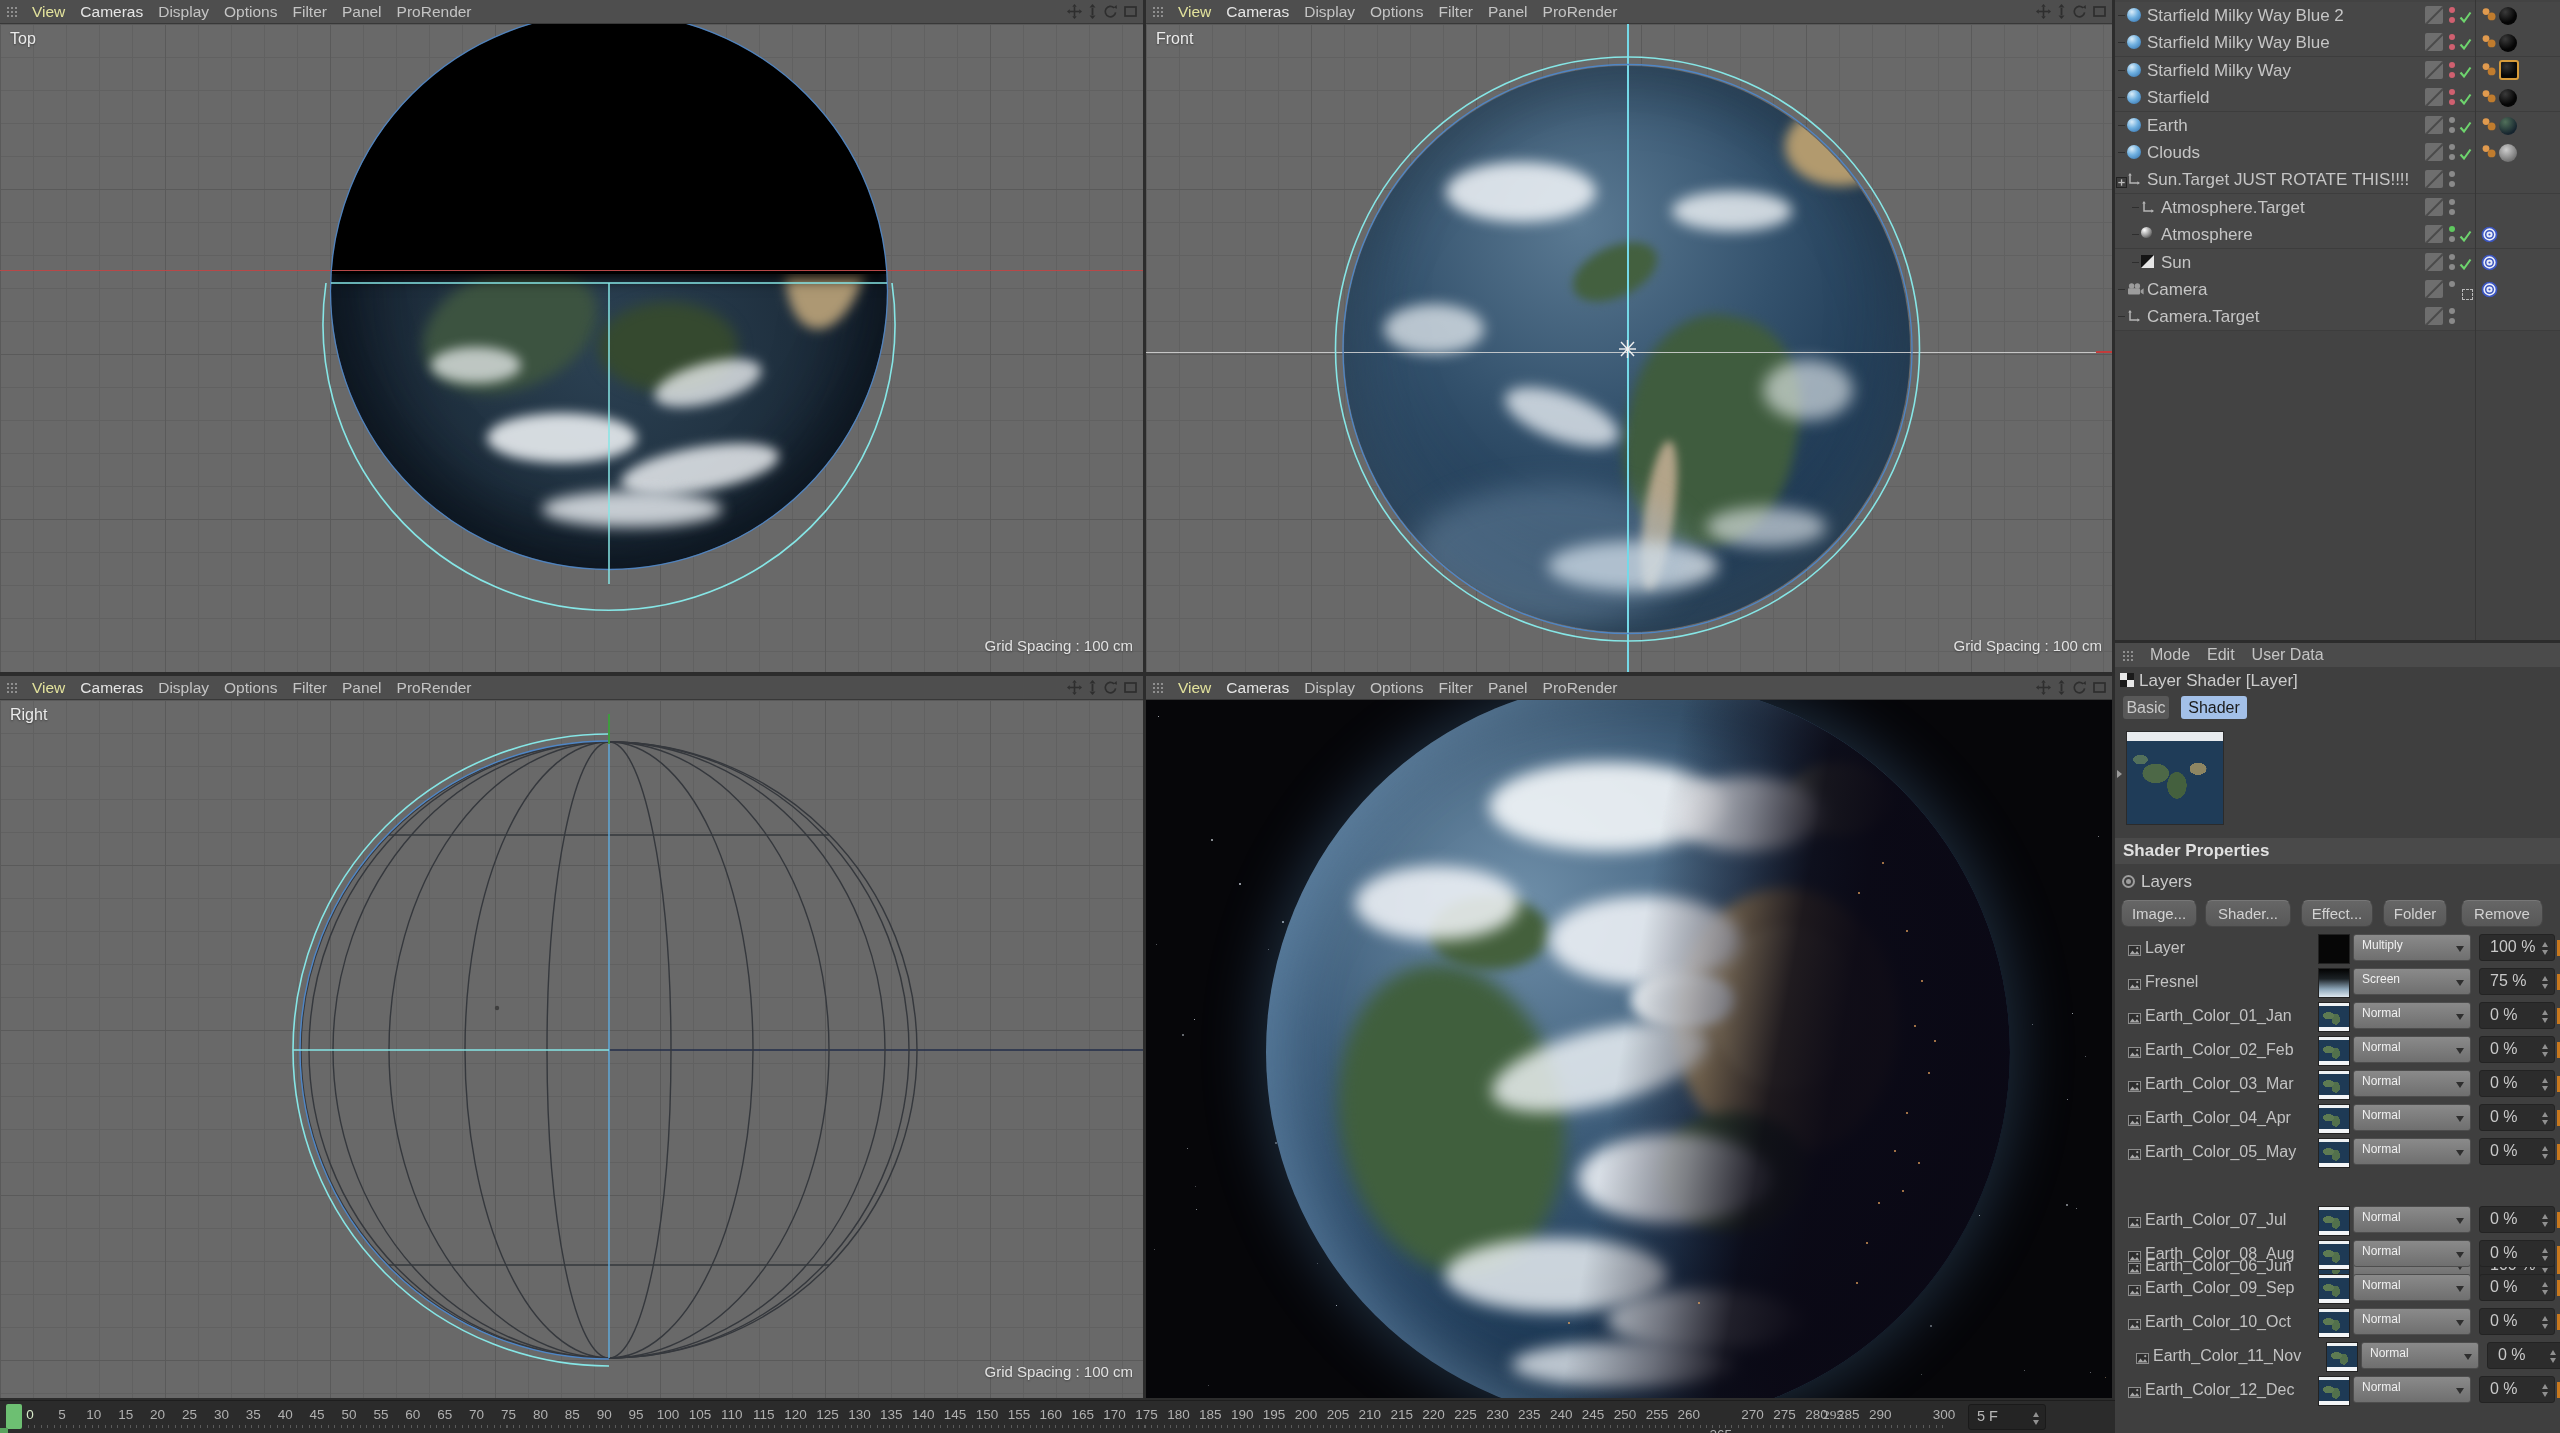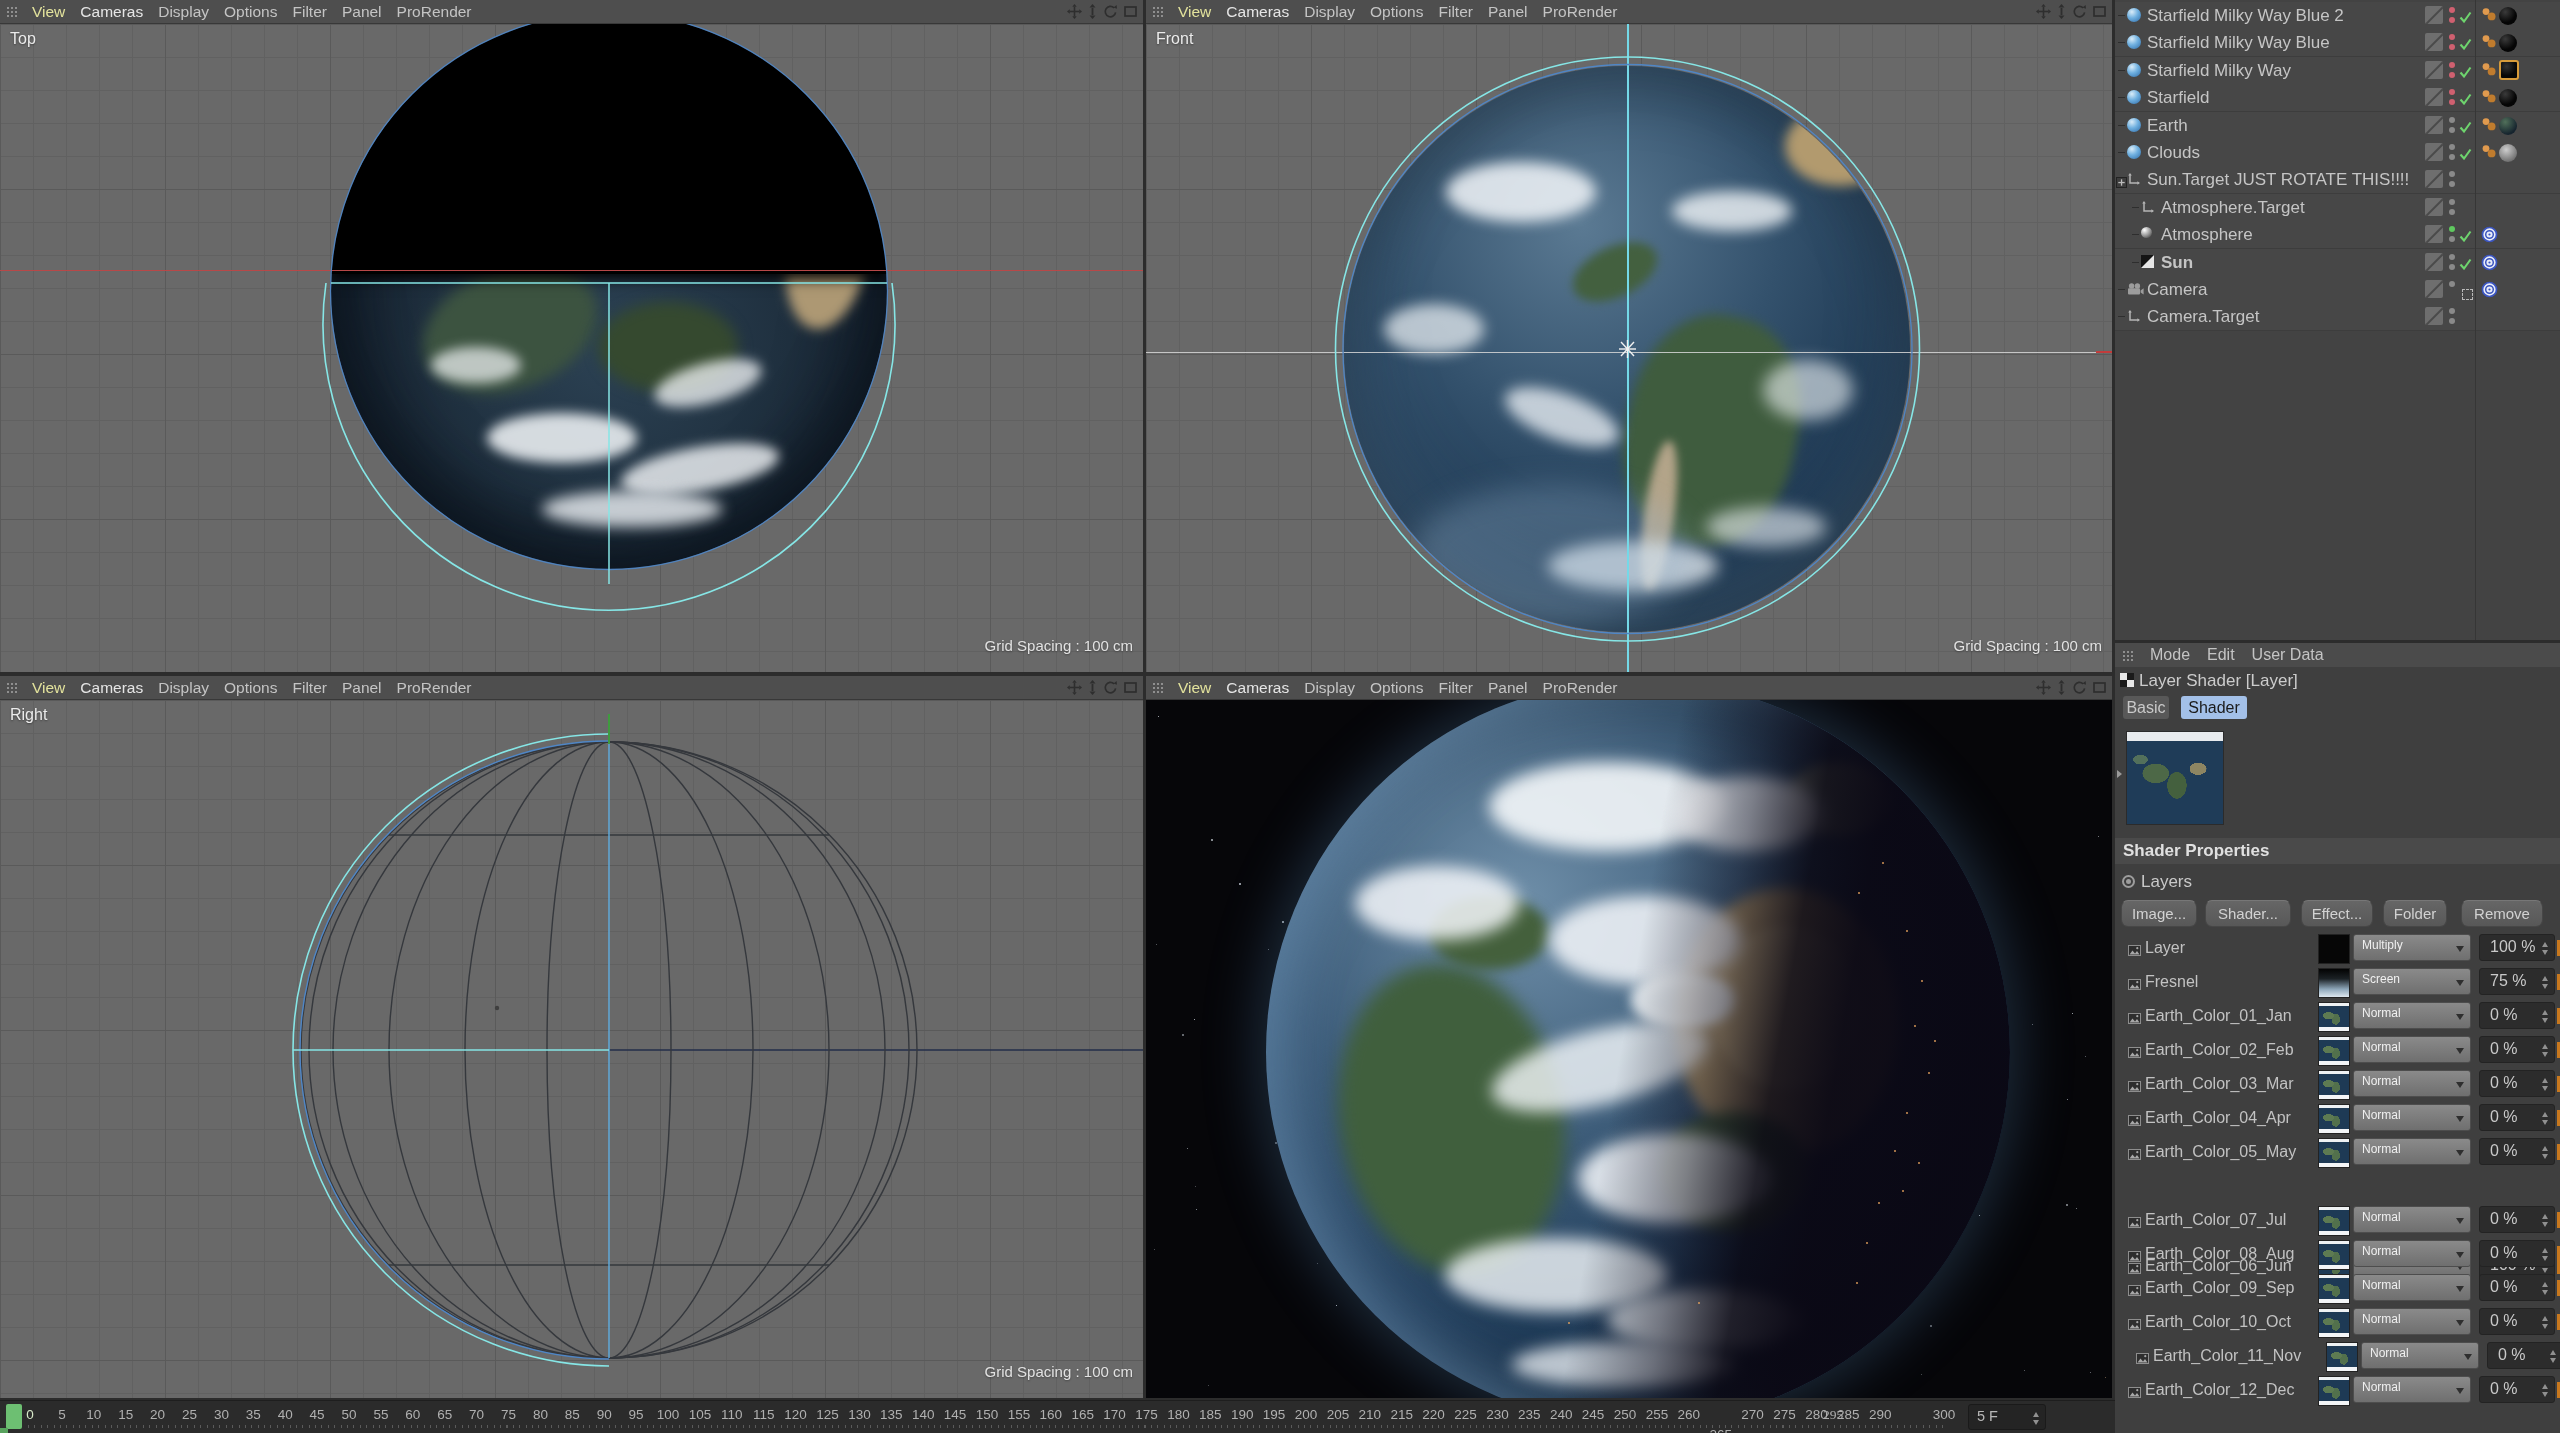--- a/index.html
+++ b/index.html
@@ -690,21 +690,21 @@
           <span class="dot" style="left: 334px; top: 15px; background: rgb(138, 138, 138);"></span>
           <span class="om-check"><svg width="13" height="12" viewBox="0 0 13 12">
               <path d="M1.5 6.5l3.5 4 6.5-9" stroke="#6ed46e" stroke-width="2.1" fill="none"></path>
             </svg></span>
           <span class="tag" style="left: 366px;"><svg width="17" height="17" viewBox="0 0 17 17">
               <circle cx="8.5" cy="8.5" r="7" fill="#e9edf8" stroke="#3b55c0" stroke-width="1.7"></circle>
               <circle cx="8.5" cy="8.5" r="3.8" fill="none" stroke="#3b55c0" stroke-width="1.5"></circle>
               <circle cx="8.5" cy="8.5" r="1.1" fill="#3b55c0"></circle>
             </svg></span>
         </div>
-        <div class="om-row" style="top: 248.6px; font-weight: bold;">
+        <div class="om-row" style="top: 248.6px;">
           <span class="tree-dash" style="left: 17px;"></span>
           <span class="om-objicon" style="left: 26px;">
             <span class="light-ico" style="display:block"></span>
           </span>
           <span class="om-name" style="left: 46px;">Sun</span>
           <span class="om-square"></span>
           <span class="dot" style="left: 334px; top: 5px; background: rgb(138, 138, 138);"></span>
           <span class="dot" style="left: 334px; top: 15px; background: rgb(138, 138, 138);"></span>
           <span class="om-check"><svg width="13" height="12" viewBox="0 0 13 12">
               <path d="M1.5 6.5l3.5 4 6.5-9" stroke="#6ed46e" stroke-width="2.1" fill="none"></path>

